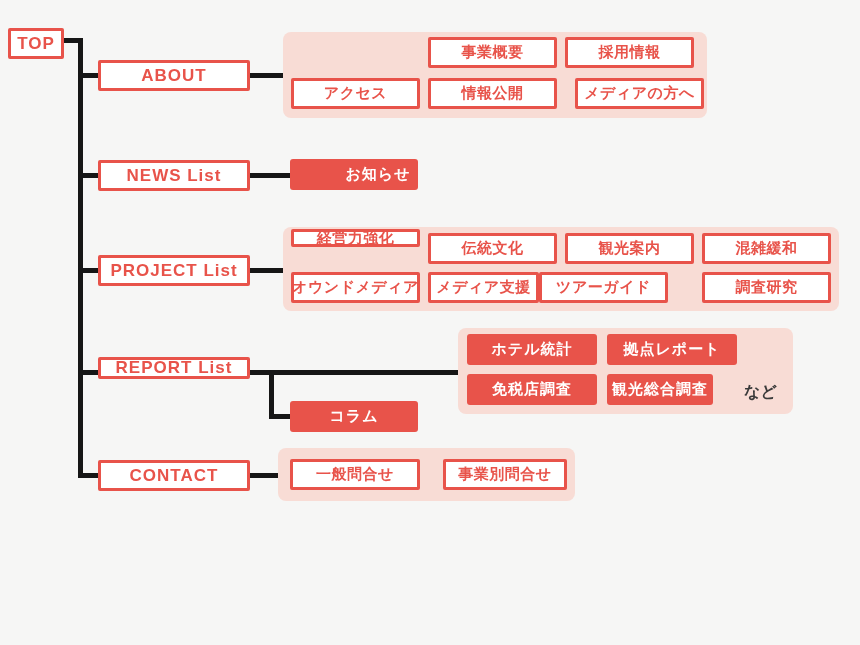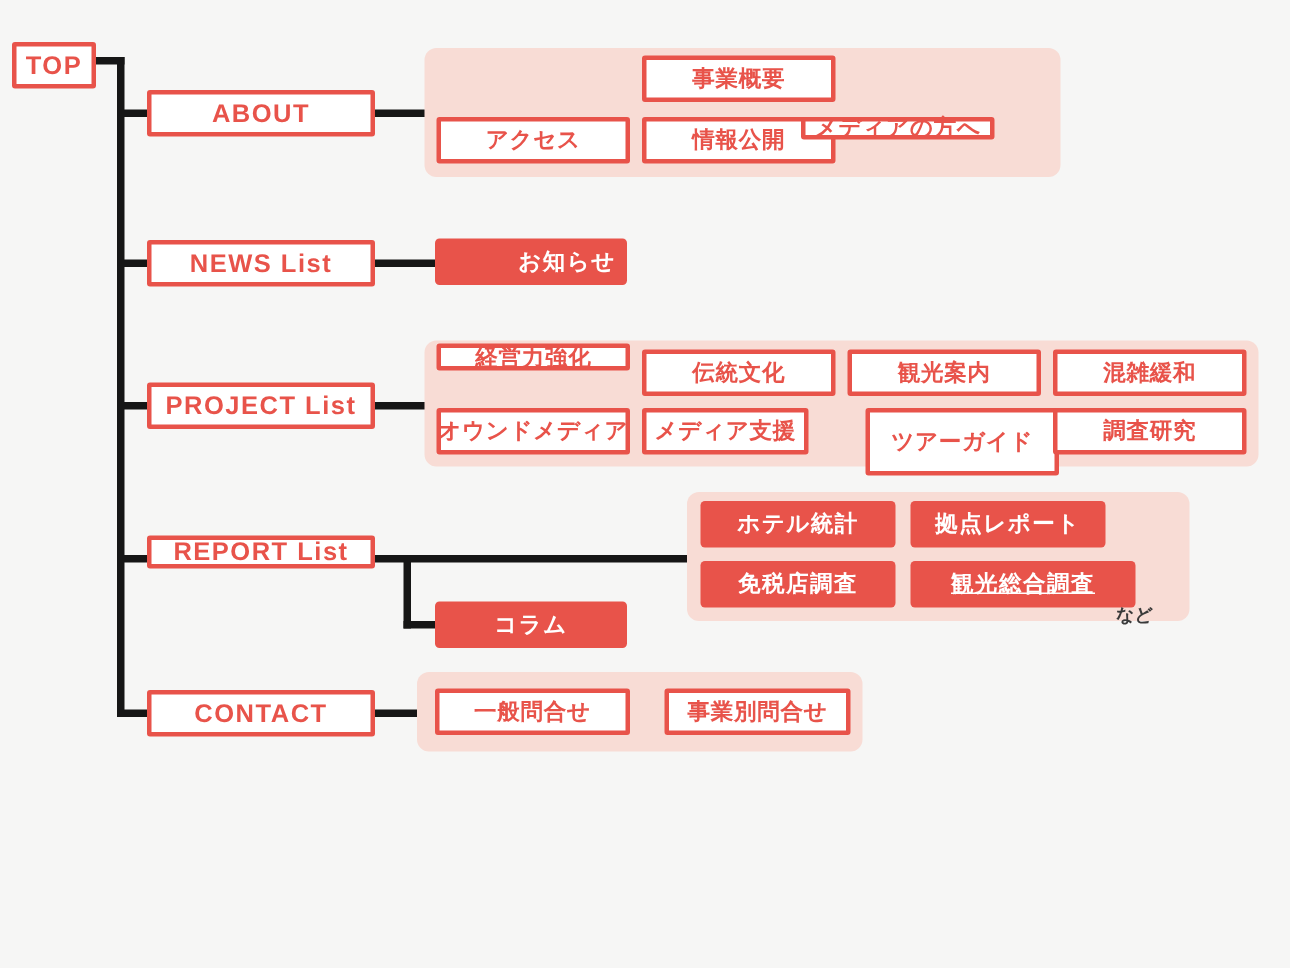--- a/index.html
+++ b/index.html
@@ -55,23 +55,22 @@
     background:var(--red);
     border:none;
     color:#ffffff;
     border-radius:3px;
     font-size:15px;
     letter-spacing:1px;
   }
   .note{
     position:absolute;
     color:var(--dark);
-    font-size:12px;
+    font-size:16px;
     font-weight:bold;
-    margin-top:20px;
   }
 </style>
 </head>
 <body>
 
 <div class="canvas">
 
   <div class="line" style="left:62px;top:38px;width:21px;height:5px;"></div>
   <div class="line" style="left:78px;top:38px;width:5px;height:440px;"></div>
 
@@ -96,38 +95,39 @@
 
   <div class="node main" style="left:8px;top:28px;width:56px;height:31px;">TOP</div>
 
   <div class="node main" style="left:98px;top:60px;width:152px;height:31px;">ABOUT</div>
   <div class="node main" style="left:98px;top:160px;width:152px;height:31px;">NEWS List</div>
   <div class="node main" style="left:98px;top:255px;width:152px;height:31px;">PROJECT List</div>
   <div class="node main" style="left:98px;top:357px;width:152px;height:22px;">REPORT List</div>
   <div class="node main" style="left:98px;top:460px;width:152px;height:31px;">CONTACT</div>
 
   <div class="node sub" style="left:428px;top:37px;width:129px;height:31px;">事業概要</div>
+  <div class="node sub" style="left:565px;top:37px;width:129px;height:31px;">採用情報</div>
   <div class="node sub" style="left:291px;top:78px;width:129px;height:31px;">アクセス</div>
   <div class="node sub" style="left:428px;top:78px;width:129px;height:31px;">情報公開</div>
-  <div class="node sub" style="left:534px;top:78px;width:129px;height:15px;">メディアの方へ</div>
+  <div class="node sub" style="left:575px;top:78px;width:129px;height:31px;">メディアの方へ</div>
 
   <div class="node solid" style="left:290px;top:159px;width:128px;height:31px;padding-left:48px;">お知らせ</div>
 
   <div class="node sub" style="left:291px;top:229px;width:129px;height:18px;">経営力強化</div>
   <div class="node sub" style="left:428px;top:233px;width:129px;height:31px;">伝統文化</div>
   <div class="node sub" style="left:565px;top:233px;width:129px;height:31px;">観光案内</div>
   <div class="node sub" style="left:702px;top:233px;width:129px;height:31px;">混雑緩和</div>
   <div class="node sub" style="left:291px;top:272px;width:129px;height:31px;">オウンドメディア</div>
   <div class="node sub" style="left:428px;top:272px;width:111px;height:31px;">メディア支援</div>
-  <div class="node sub" style="left:577px;top:272px;width:129px;height:45px;">ツアーガイド</div>
+  <div class="node sub" style="left:539px;top:272px;width:129px;height:31px;">ツアーガイド</div>
   <div class="node sub" style="left:702px;top:272px;width:129px;height:31px;">調査研究</div>
 
   <div class="node solid" style="left:467px;top:334px;width:130px;height:31px;">ホテル統計</div>
   <div class="node solid" style="left:607px;top:334px;width:130px;height:31px;">拠点レポート</div>
   <div class="node solid" style="left:467px;top:374px;width:130px;height:31px;">免税店調査</div>
-  <div class="node solid" style="left:607px;top:374px;width:150px;height:31px;text-decoration:underline;">観光総合調査</div>
+  <div class="node solid" style="left:607px;top:374px;width:106px;height:31px;">観光総合調査</div>
   <span class="note" style="left:744px;top:382px;">など</span>
   <div class="node solid" style="left:290px;top:401px;width:128px;height:31px;">コラム</div>
 
   <div class="node sub" style="left:290px;top:459px;width:130px;height:31px;">一般問合せ</div>
   <div class="node sub" style="left:443px;top:459px;width:124px;height:31px;">事業別問合せ</div>
 
 </div>
 
 </body></html>

